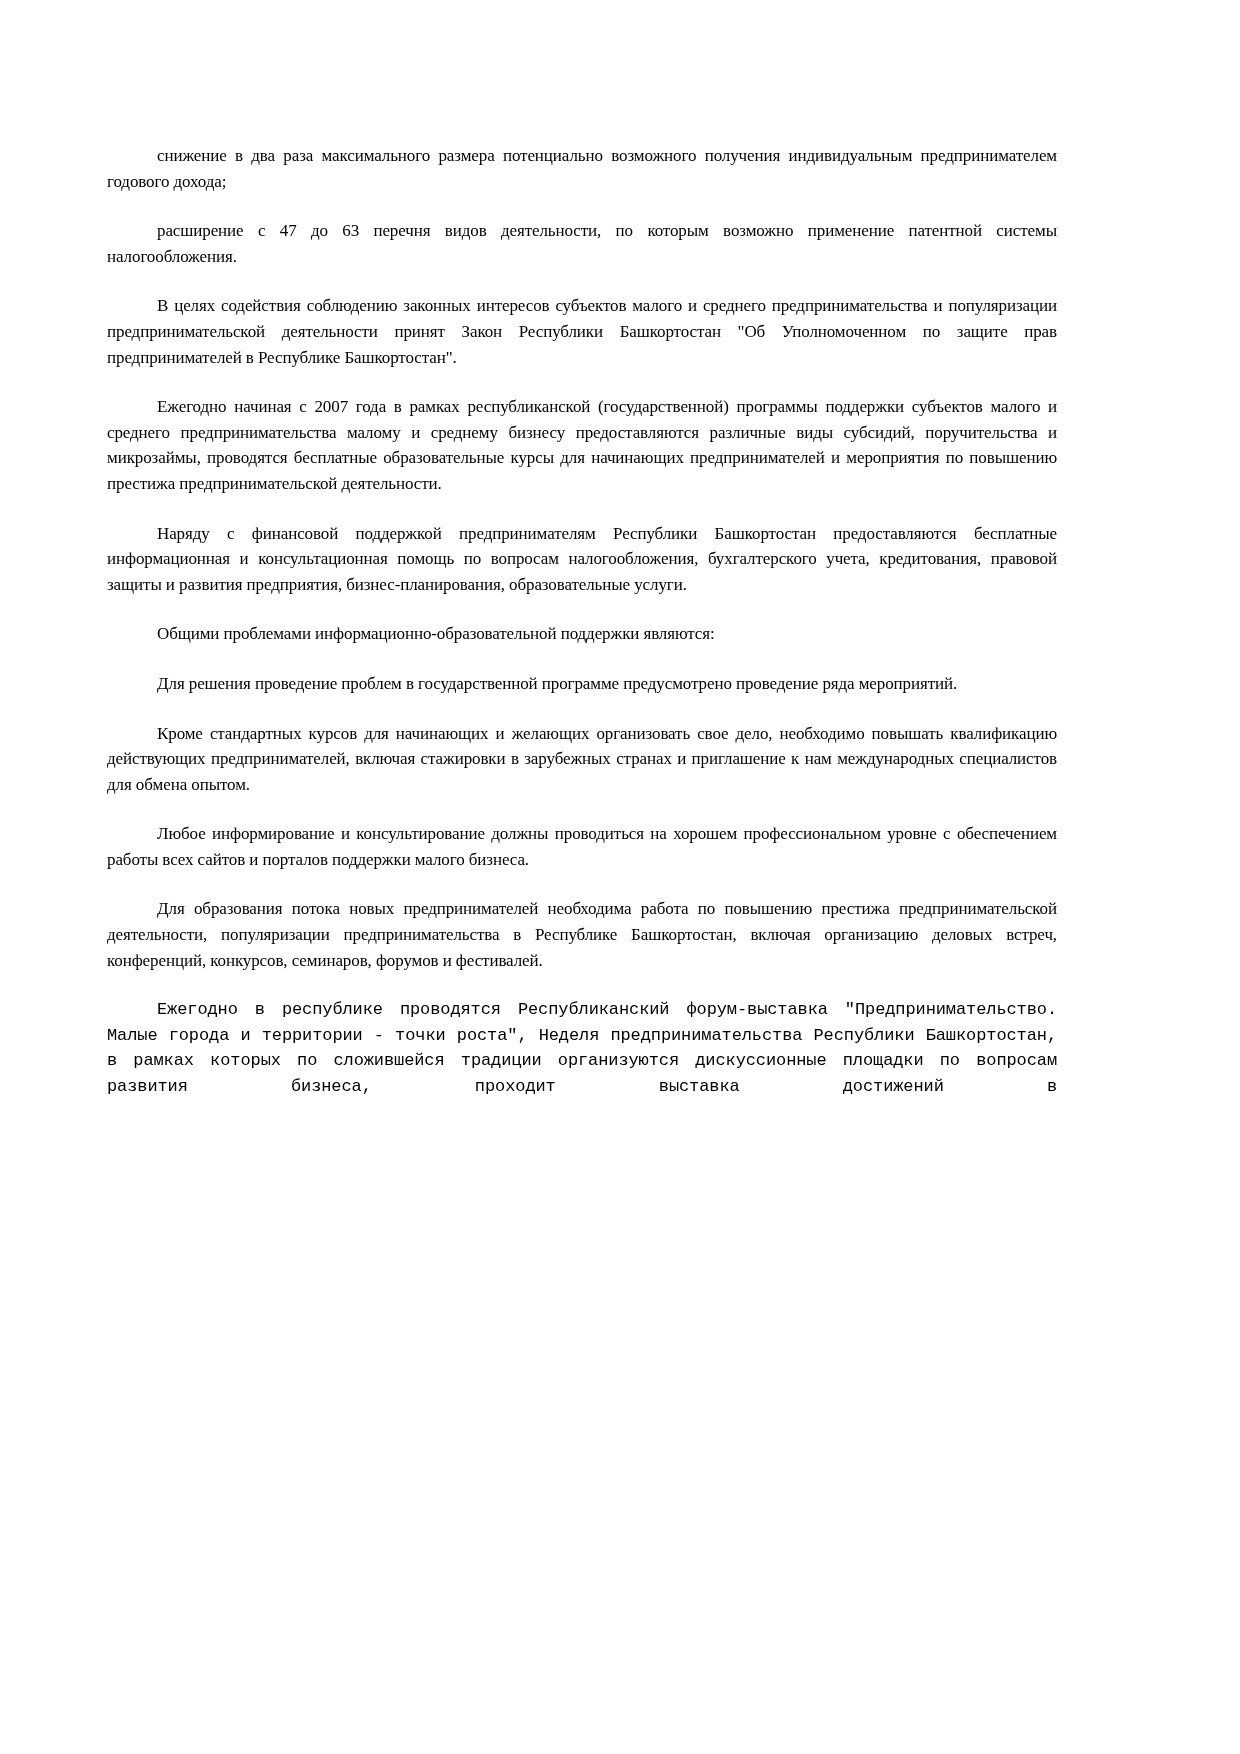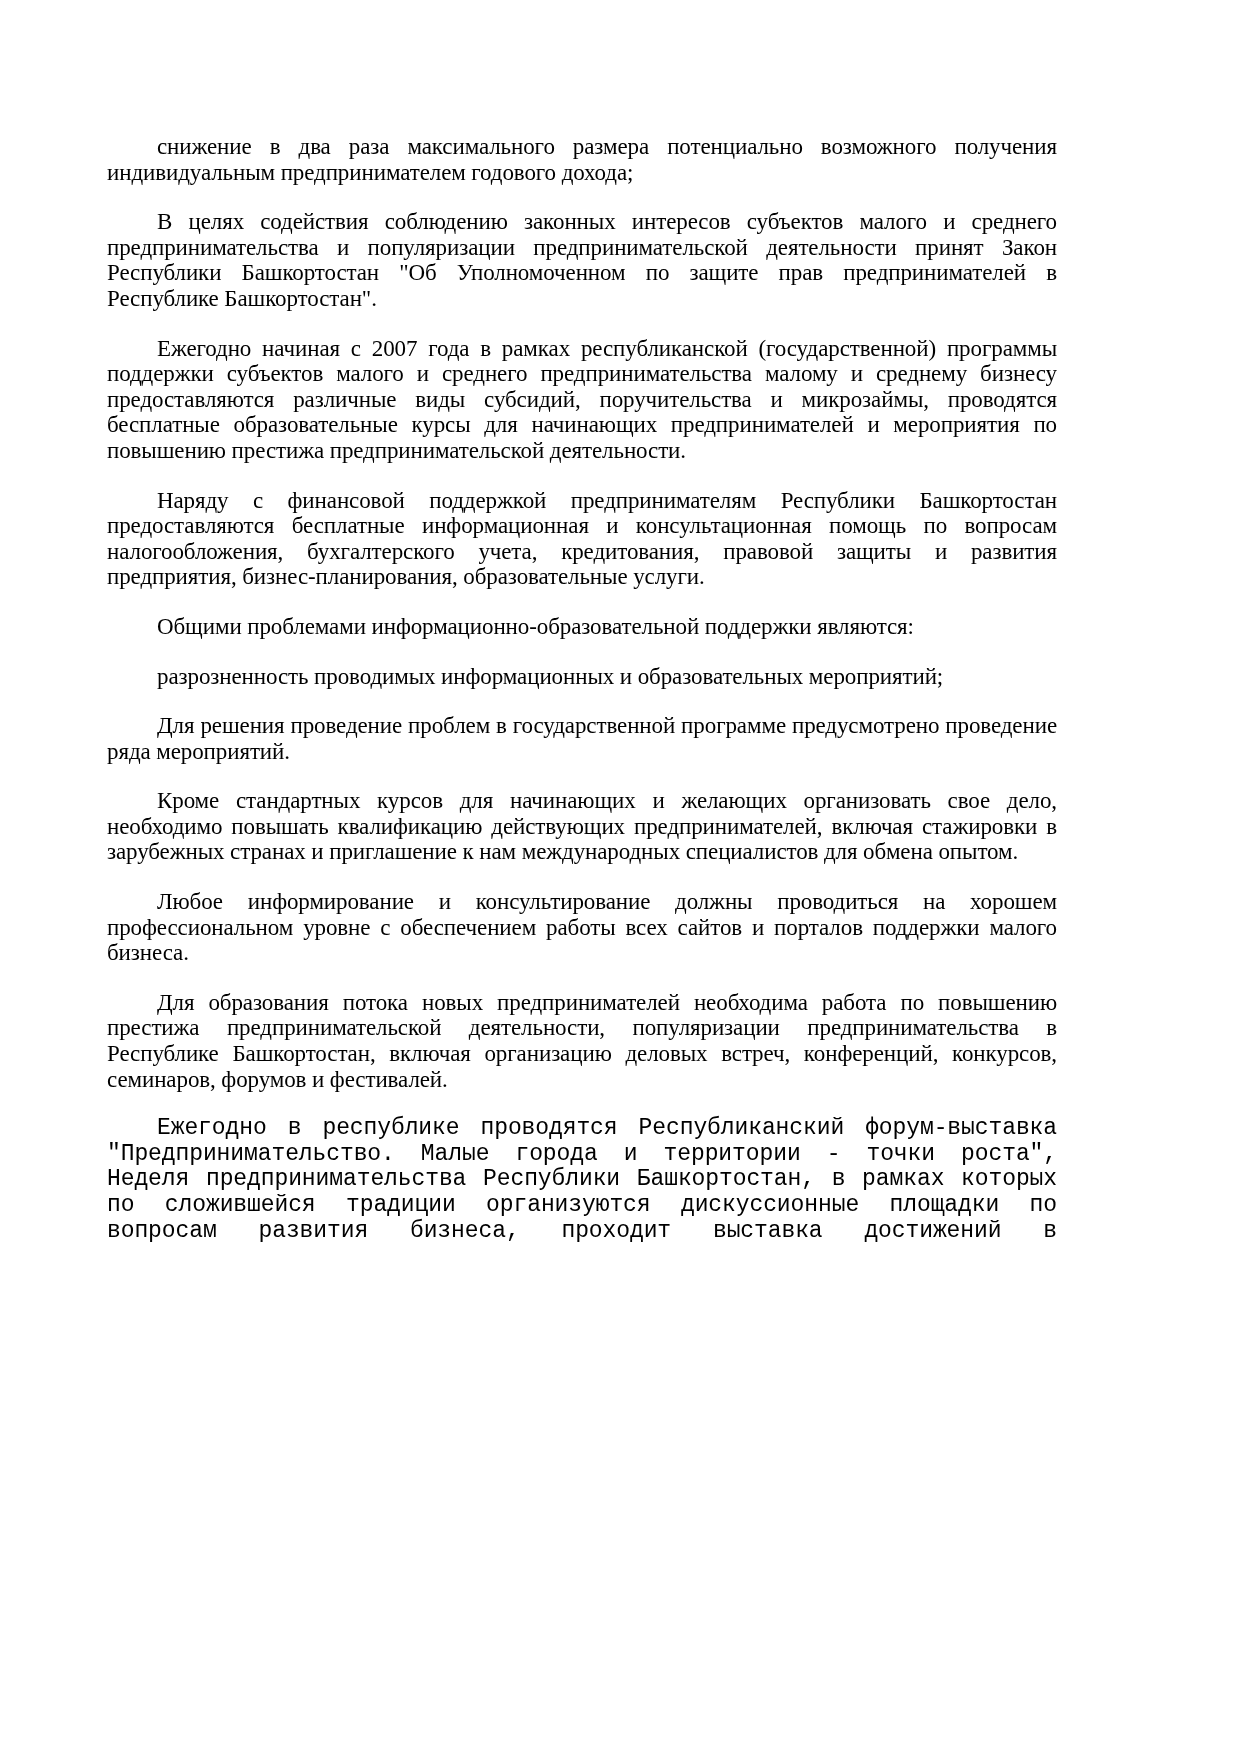--- a/index.html
+++ b/index.html
@@ -15,42 +15,42 @@
       font-family: "Liberation Serif", "DejaVu Serif", serif;
       color: #000000;
     }
     .page {
       position: absolute;
       left: 107px;
       top: 134px;
       width: 950px;
     }
     .para {
-      margin: 0 0 24px 0;
-      font-size: 23px;
+      margin: 9px 0 24px 0;
+      font-size: 17px;
       line-height: 25.6px;
       text-align: justify;
       text-indent: 50px;
       letter-spacing: -0.1px;
       word-spacing: 0px;
     }
     .para.last {
       margin-bottom: 0;
       text-align-last: justify;
       font-family: Liberation Mono, monospace;
     }
   </style>
 </head>
 <body>
 
 <div class="page">
   <p class="para">снижение в два раза максимального размера потенциально возможного получения индивидуальным предпринимателем годового дохода;</p>
+  <p class="para">расширение с 47 до 63 перечня видов деятельности, по которым возможно применение патентной системы налогообложения.</p>
   <p class="para">В целях содействия соблюдению законных интересов субъектов малого и среднего предпринимательства и популяризации предпринимательской деятельности принят Закон Республики Башкортостан "Об Уполномоченном по защите прав предпринимателей в Республике Башкортостан".</p>
   <p class="para">Ежегодно начиная с 2007 года в рамках республиканской (государственной) программы поддержки субъектов малого и среднего предпринимательства малому и среднему бизнесу предоставляются различные виды субсидий, поручительства и микрозаймы, проводятся бесплатные образовательные курсы для начинающих предпринимателей и мероприятия по повышению престижа предпринимательской деятельности.</p>
   <p class="para">Наряду с финансовой поддержкой предпринимателям Республики Башкортостан предоставляются бесплатные информационная и консультационная помощь по вопросам налогообложения, бухгалтерского учета, кредитования, правовой защиты и развития предприятия, бизнес-планирования, образовательные услуги.</p>
   <p class="para">Общими проблемами информационно-образовательной поддержки являются:</p>
-  <p class="para">разрозненность проводимых информационных и образовательных мероприятий;</p>
   <p class="para">Для решения проведение проблем в государственной программе предусмотрено проведение ряда мероприятий.</p>
   <p class="para">Кроме стандартных курсов для начинающих и желающих организовать свое дело, необходимо повышать квалификацию действующих предпринимателей, включая стажировки в зарубежных странах и приглашение к нам международных специалистов для обмена опытом.</p>
   <p class="para">Любое информирование и консультирование должны проводиться на хорошем профессиональном уровне с обеспечением работы всех сайтов и порталов поддержки малого бизнеса.</p>
   <p class="para">Для образования потока новых предпринимателей необходима работа по повышению престижа предпринимательской деятельности, популяризации предпринимательства в Республике Башкортостан, включая организацию деловых встреч, конференций, конкурсов, семинаров, форумов и фестивалей.</p>
   <p class="para last">Ежегодно в республике проводятся Республиканский форум-выставка "Предпринимательство. Малые города и территории - точки роста", Неделя предпринимательства Республики Башкортостан, в рамках которых по сложившейся традиции организуются дискуссионные площадки по вопросам развития бизнеса, проходит выставка достижений в</p>
 </div>
 
 </body></html>

